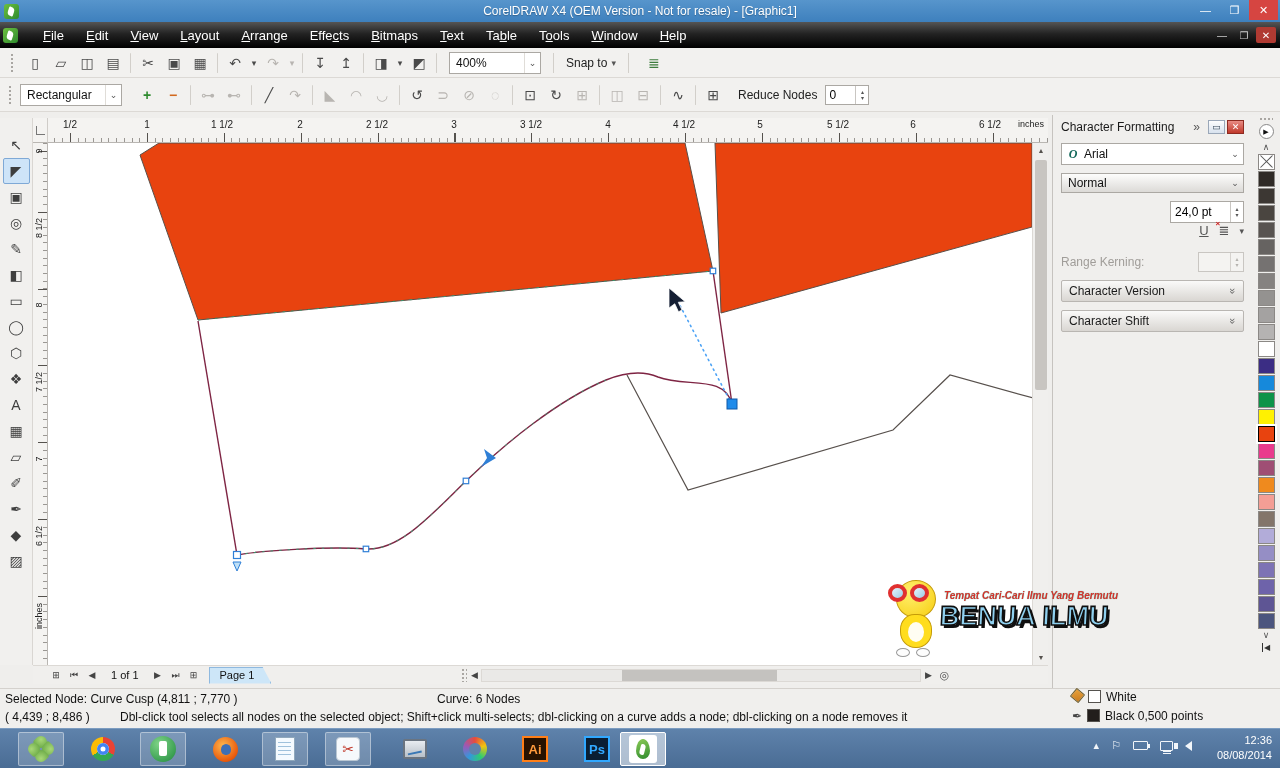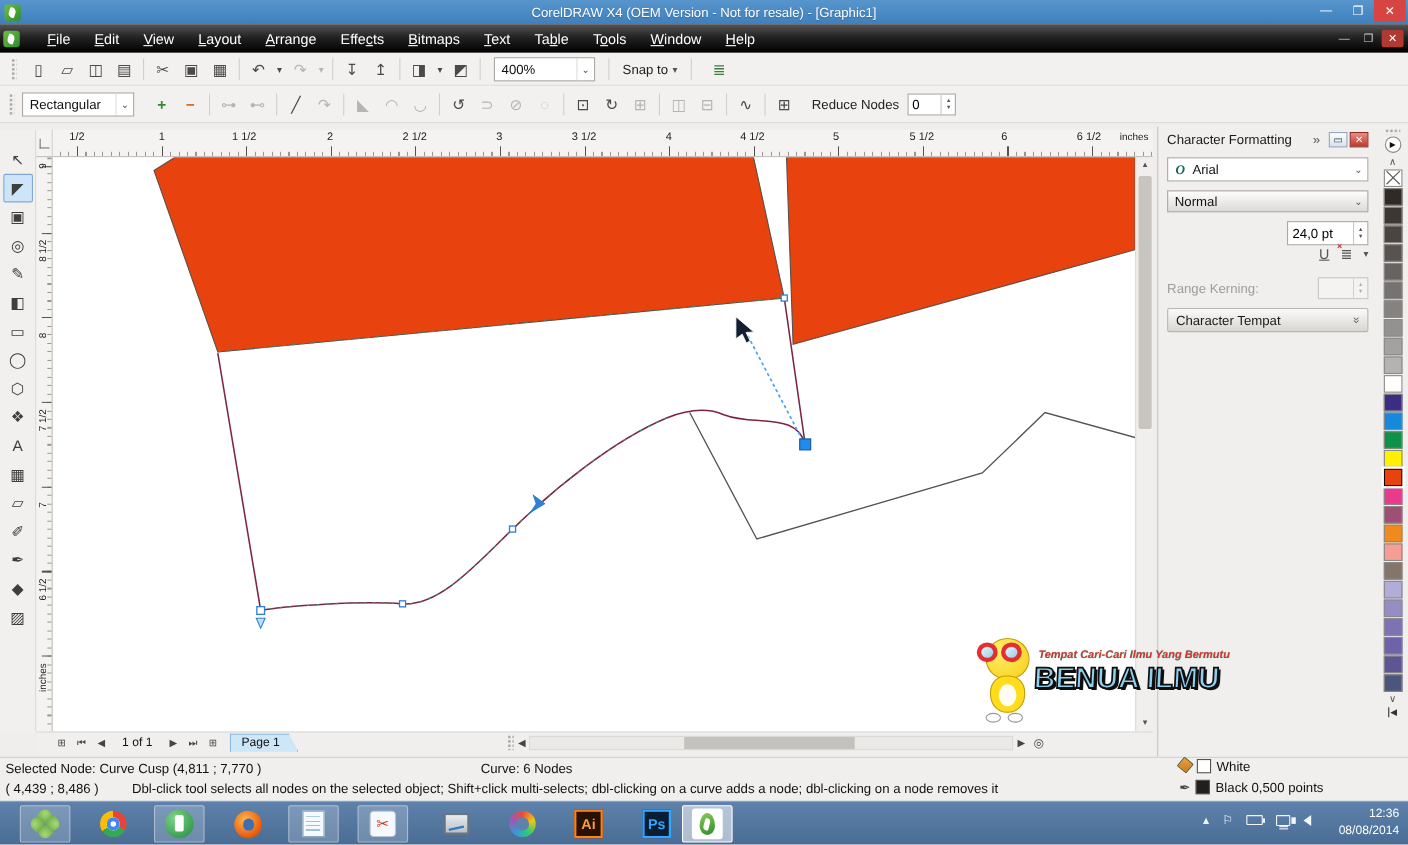--- a/index.html
+++ b/index.html
@@ -444,21 +444,25 @@
         <span class="sv"></span>
         <span class="sb">
             <span>▴</span>
             <span>▾</span>
           </span>
       </span>
     </div>
     <div>
 
     <div class="dksection">
-          <span>Character Tempat</span>
+          <span>Character Version</span>
+          <span class="chev2">»</span>
+        </div>
+        <div class="dksection">
+          <span>Character Shift</span>
           <span class="chev2">»</span>
         </div>
       </div>
   </div>
 
   <div class="palette">
     <span class="palgrip"></span>
     <span class="palfly">▶</span>
     <span class="palchev">∧</span>
     <span style="display:flex;flex-direction:column;align-items:center;">

